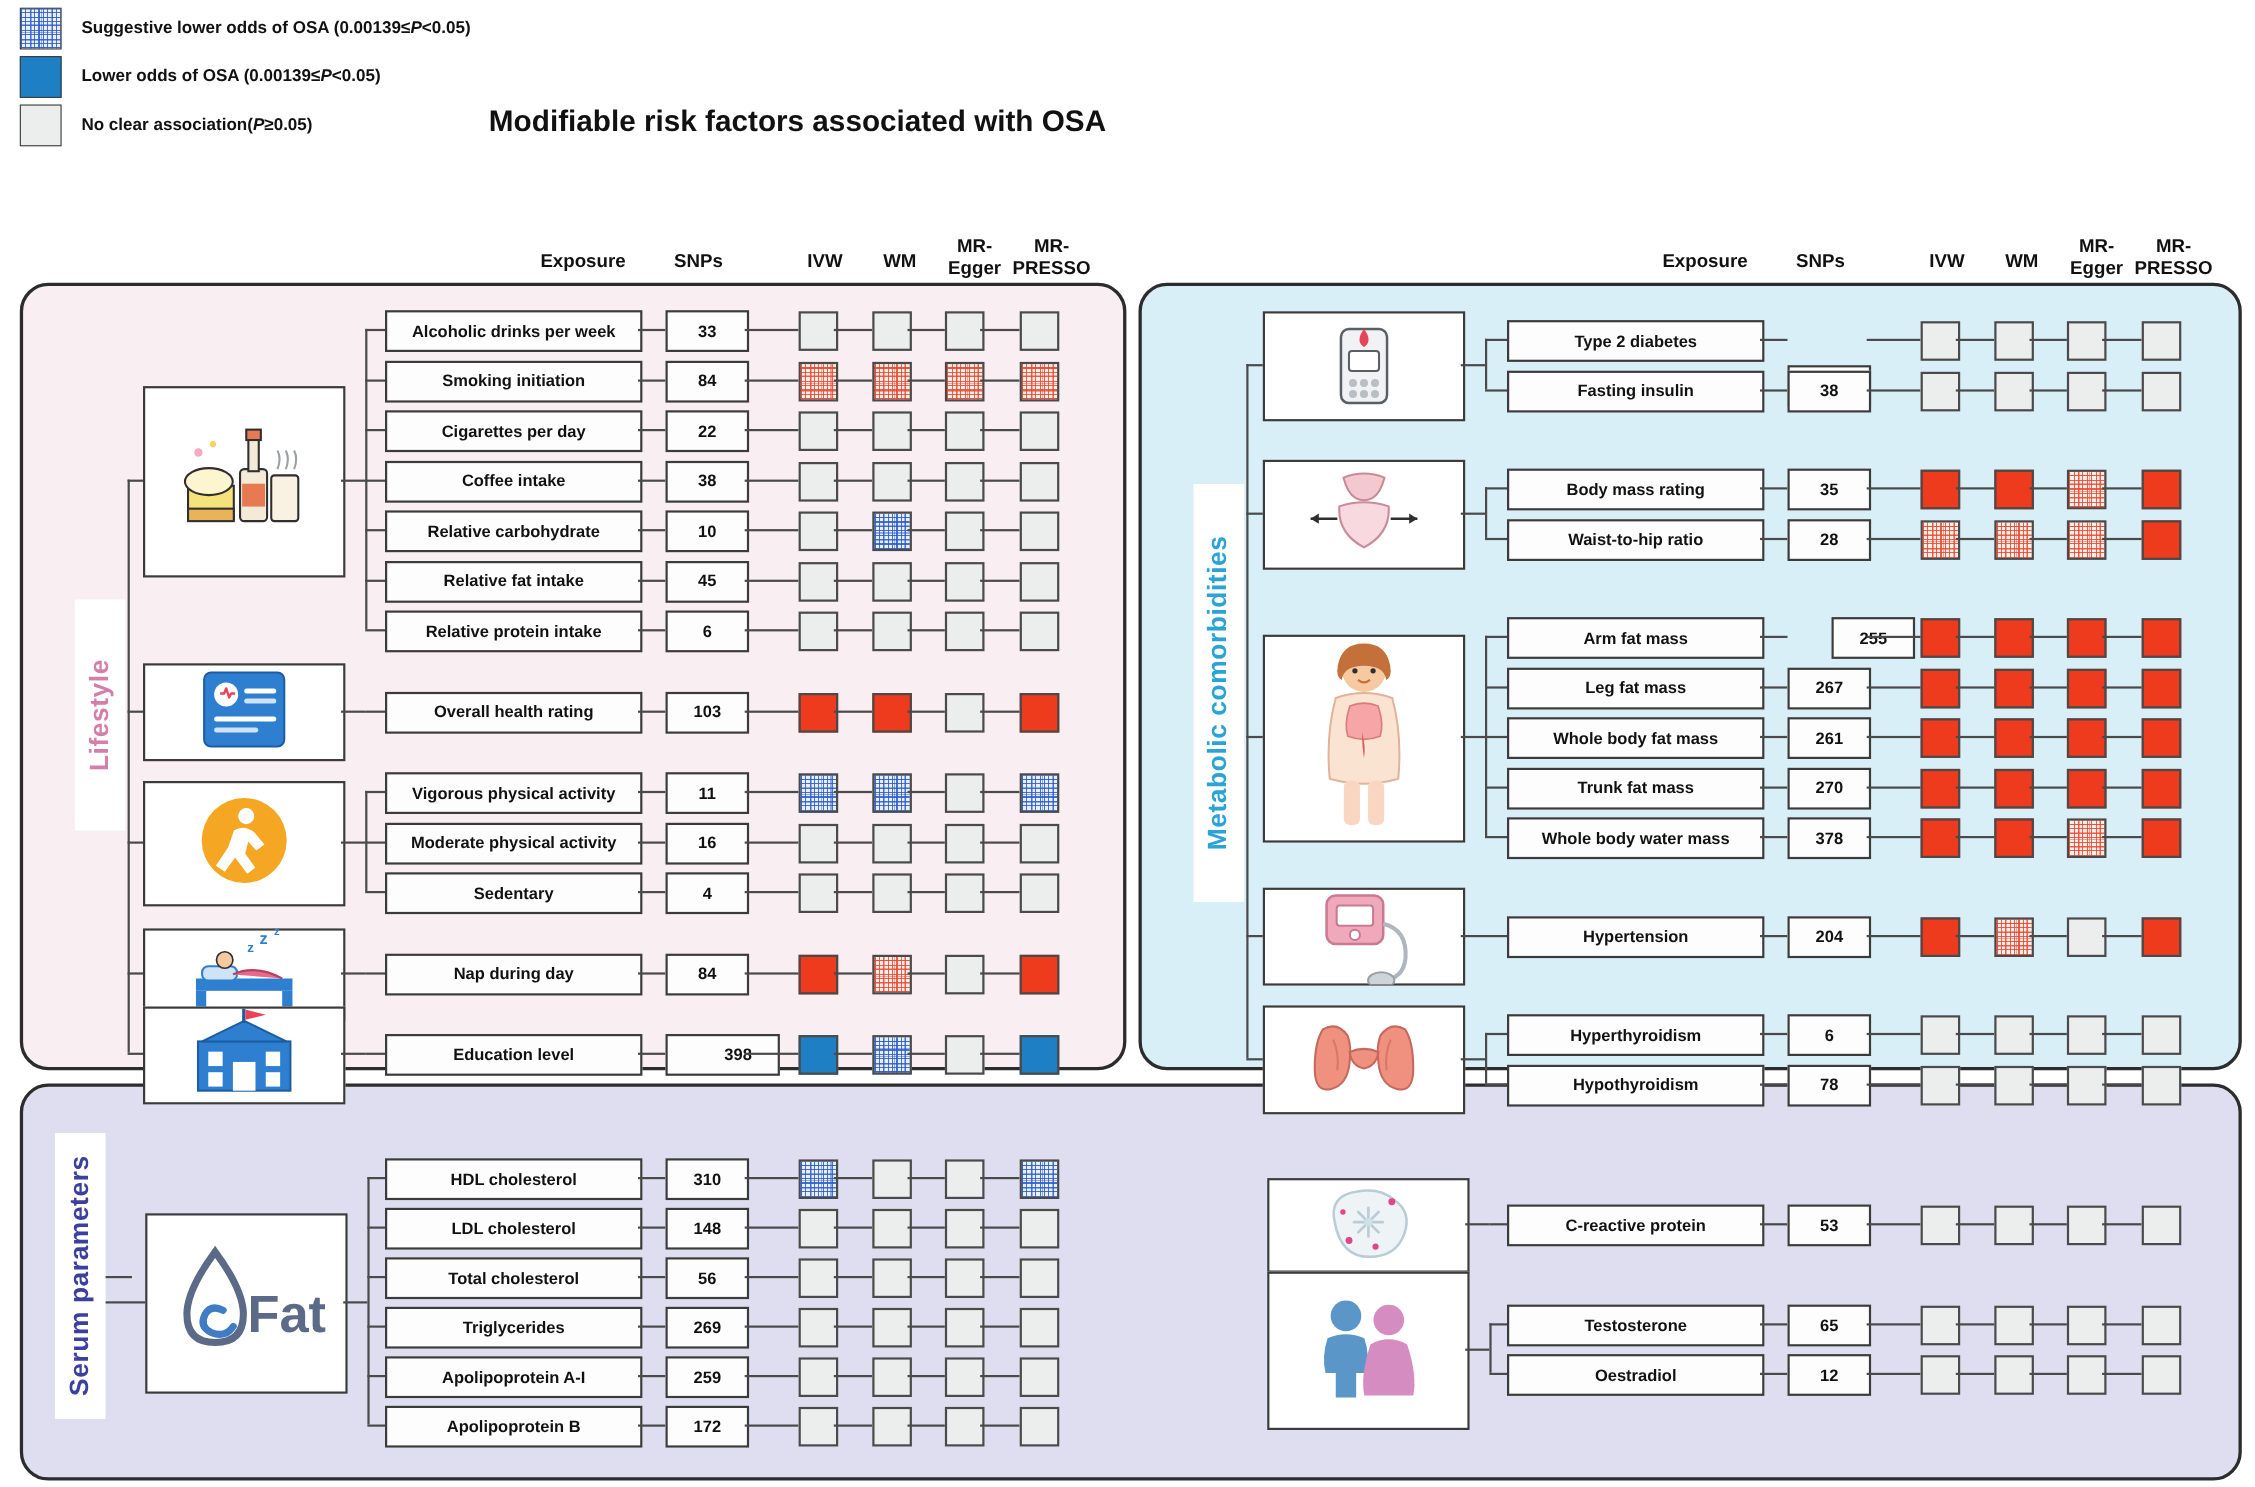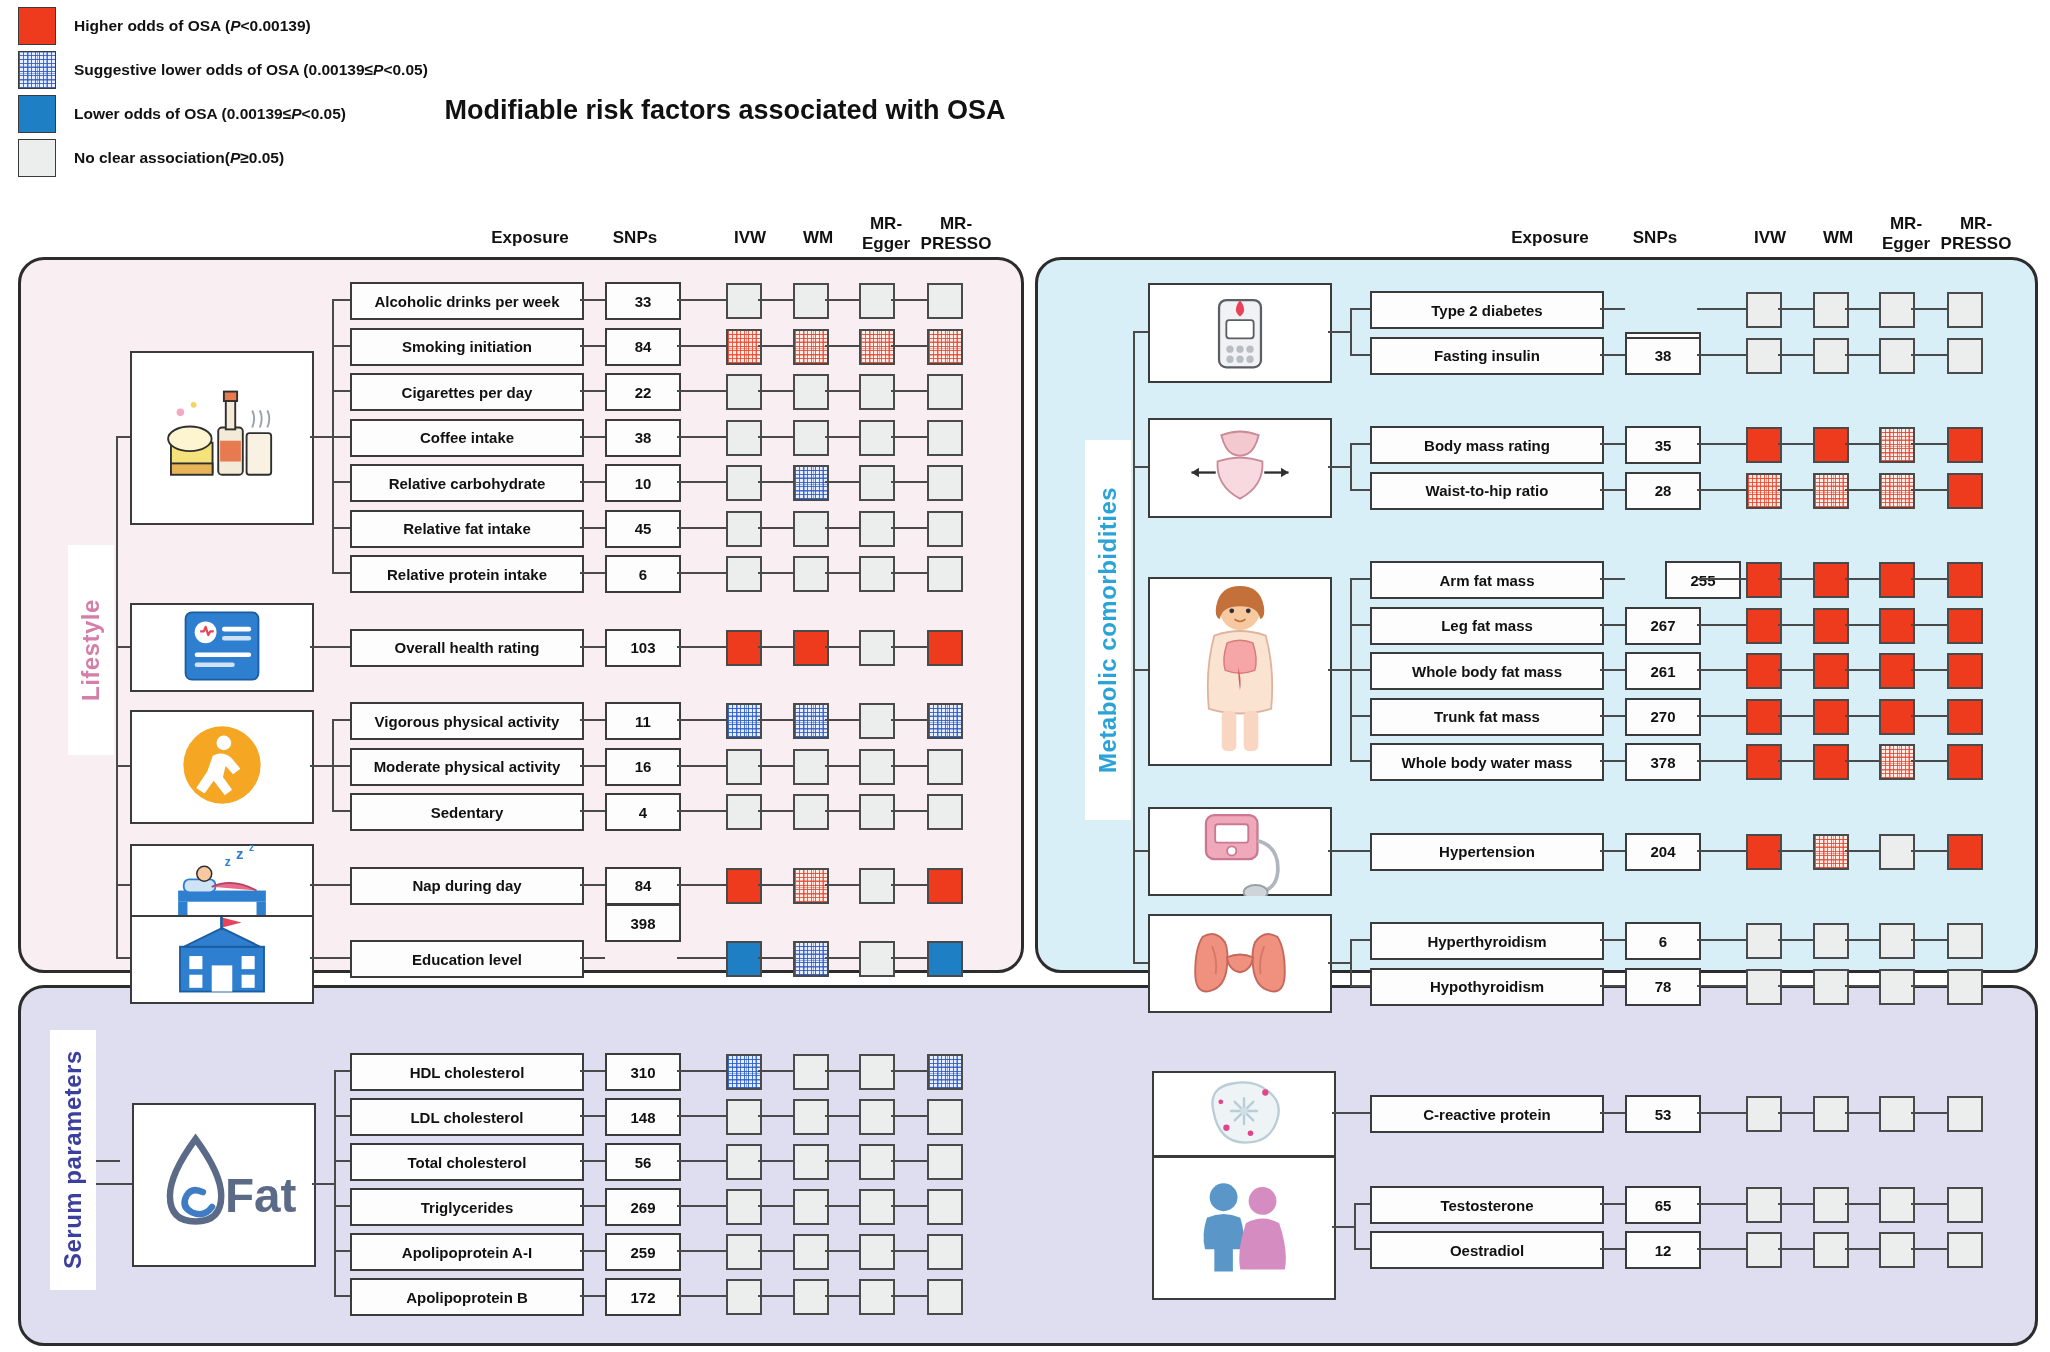--- a/index.html
+++ b/index.html
@@ -86,24 +86,20 @@
   .cell{position:absolute;border:2px solid #4a4a4a;}
   
   .hline{position:absolute;height:0;border-top:2px solid #4a4a4a;}
   .vline{position:absolute;width:0;border-left:2px solid #4a4a4a;}
 </style>
 </head>
 <body>
 
 <div class="abs" id="legend">
     <div class="legend-row">
-      <div class="legend-swatch sw-red"></div>
-      <div class="legend-label">Higher odds of OSA (<i>P</i>&lt;0.00139)</div>
-    </div>
-    <div class="legend-row">
       <div class="legend-swatch sw-lblue"></div>
       <div class="legend-label">Suggestive lower odds of OSA (0.00139≤<i>P</i>&lt;0.05)</div>
     </div>
     <div class="legend-row">
       <div class="legend-swatch sw-blue"></div>
       <div class="legend-label">Lower odds of OSA (0.00139≤<i>P</i>&lt;0.05)</div>
     </div>
     <div class="legend-row">
       <div class="legend-swatch sw-none"></div>
       <div class="legend-label">No clear association(<i>P</i>≥0.05)</div>
@@ -389,21 +385,21 @@
     <div class="abs cell sw-lred" style="left: 793px; top: 867.5px; width: 32px; height: 32px;"></div>
     <div class="abs hline" style="left: 825px; top: 883.5px; width: 34px;"></div>
     <div class="abs cell sw-none" style="left: 859px; top: 867.5px; width: 32px; height: 32px;"></div>
     <div class="abs hline" style="left: 891px; top: 883.5px; width: 36px;"></div>
     <div class="abs cell sw-red" style="left: 927px; top: 867.5px; width: 32px; height: 32px;"></div>
     <div class="abs hline" style="left: 332px; top: 957px; width: 18px;"></div>
     <div class="abs expbox" style="left: 350px; top: 940px; width: 230px; height: 34px;">
       <span>Education level</span>
     </div>
     <div class="abs hline" style="left: 580px; top: 957px; width: 25px;"></div>
-    <div class="abs snpbox" style="left: 605px; top: 904px; width: 72px; height: 34px;">
+    <div class="abs snpbox" style="left: 605px; top: 940px; width: 72px; height: 34px; padding-left: 28px;">
       <span>398</span>
     </div>
     <div class="abs hline" style="left: 677px; top: 957px; width: 49px;"></div>
     <div class="abs cell sw-blue" style="left: 726px; top: 941px; width: 32px; height: 32px;"></div>
     <div class="abs hline" style="left: 758px; top: 957px; width: 35px;"></div>
     <div class="abs cell sw-lblue" style="left: 793px; top: 941px; width: 32px; height: 32px;"></div>
     <div class="abs hline" style="left: 825px; top: 957px; width: 34px;"></div>
     <div class="abs cell sw-none" style="left: 859px; top: 941px; width: 32px; height: 32px;"></div>
     <div class="abs hline" style="left: 891px; top: 957px; width: 36px;"></div>
     <div class="abs cell sw-blue" style="left: 927px; top: 941px; width: 32px; height: 32px;"></div>

